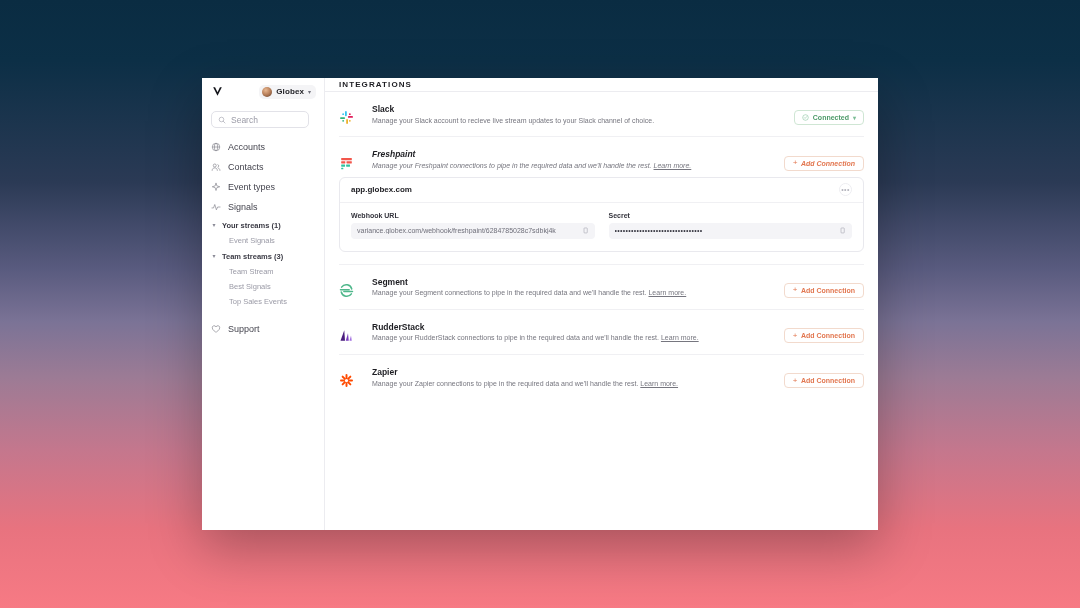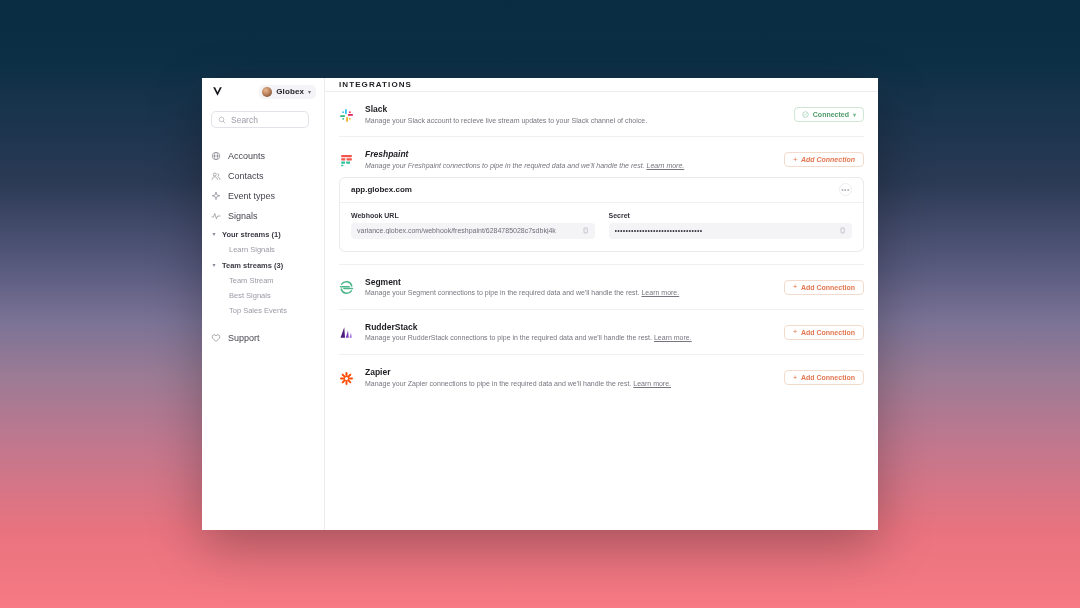--- a/index.html
+++ b/index.html
@@ -58,21 +58,21 @@
     margin: 6px 15px 0 9px;
     height: 17px;
     border: 1px solid #e2e2e8;
     border-radius: 5px;
     display: flex; align-items: center; gap: 5px;
     padding: 0 6px;
     cursor: text;
   }
   .search-placeholder { font-size: 8.5px; color: #9a9aa6; }
 
-  .nav { margin-top: 18px; }
+  .nav { margin-top: 9px; }
   .nav-item {
     display: flex; align-items: center; gap: 7px;
     padding: 0 9px; height: 20px;
     cursor: pointer;
   }
   .nav-item .nav-label { font-size: 9px; color: #45454f; }
   .nav-icon { width: 10px; height: 10px; flex: 0 0 auto; display: block; }
 
   .group {
     display: flex; align-items: center; gap: 5px;
@@ -95,21 +95,21 @@
     height: 14px; display: flex; align-items: center;
     padding: 0 14px;
     border-bottom: 1px solid #ececf0;
   }
   .main-title {
     font-size: 8px; font-weight: bold; letter-spacing: 1.1px; color: #1d1d22;
   }
   .main-body { padding: 0 14px; }
 
   .integration-row {
-    display: flex; align-items: center; gap: 11px;
+    display: flex; align-items: flex-end; gap: 18px;
     padding: 12px 0 11px 0;
     border-bottom: 1px solid #f0f0f3;
   }
   .integration-row.no-border { border-bottom: none; }
   .int-icon { width: 15px; height: 15px; flex: 0 0 15px; margin-top: 1px; }
   .int-text { flex: 1 1 auto; min-width: 0; }
   .int-name { font-size: 8.5px; font-weight: bold; color: #1d1d22; margin-bottom: 2.5px; }
   .int-desc { font-size: 7px; color: #76767f; line-height: 1.25; }
   .int-desc a { color: #76767f; text-decoration: underline; }
 
@@ -242,21 +242,21 @@
           <path d="M1.5 9.5 L4 9.5 L6 4 L8.6 12.5 L10.6 8 L14.5 8" fill="none" stroke="#86868f" stroke-width="1.1" stroke-linecap="round" stroke-linejoin="round"></path>
         </svg>
         <span class="nav-label">Signals</span>
       </div>
 
       <div class="group">
         <span class="group-caret">▾</span>
         <span class="group-label">Your streams (1)</span>
       </div>
       <div class="sub-item">
-        <span>Learn Signals</span>
+        <span>Event Signals</span>
       </div>
 
       <div class="group">
         <span class="group-caret">▾</span>
         <span class="group-label">Team streams (3)</span>
       </div>
       <div class="sub-item">
         <span>Team Stream</span>
       </div>
       <div class="sub-item">

